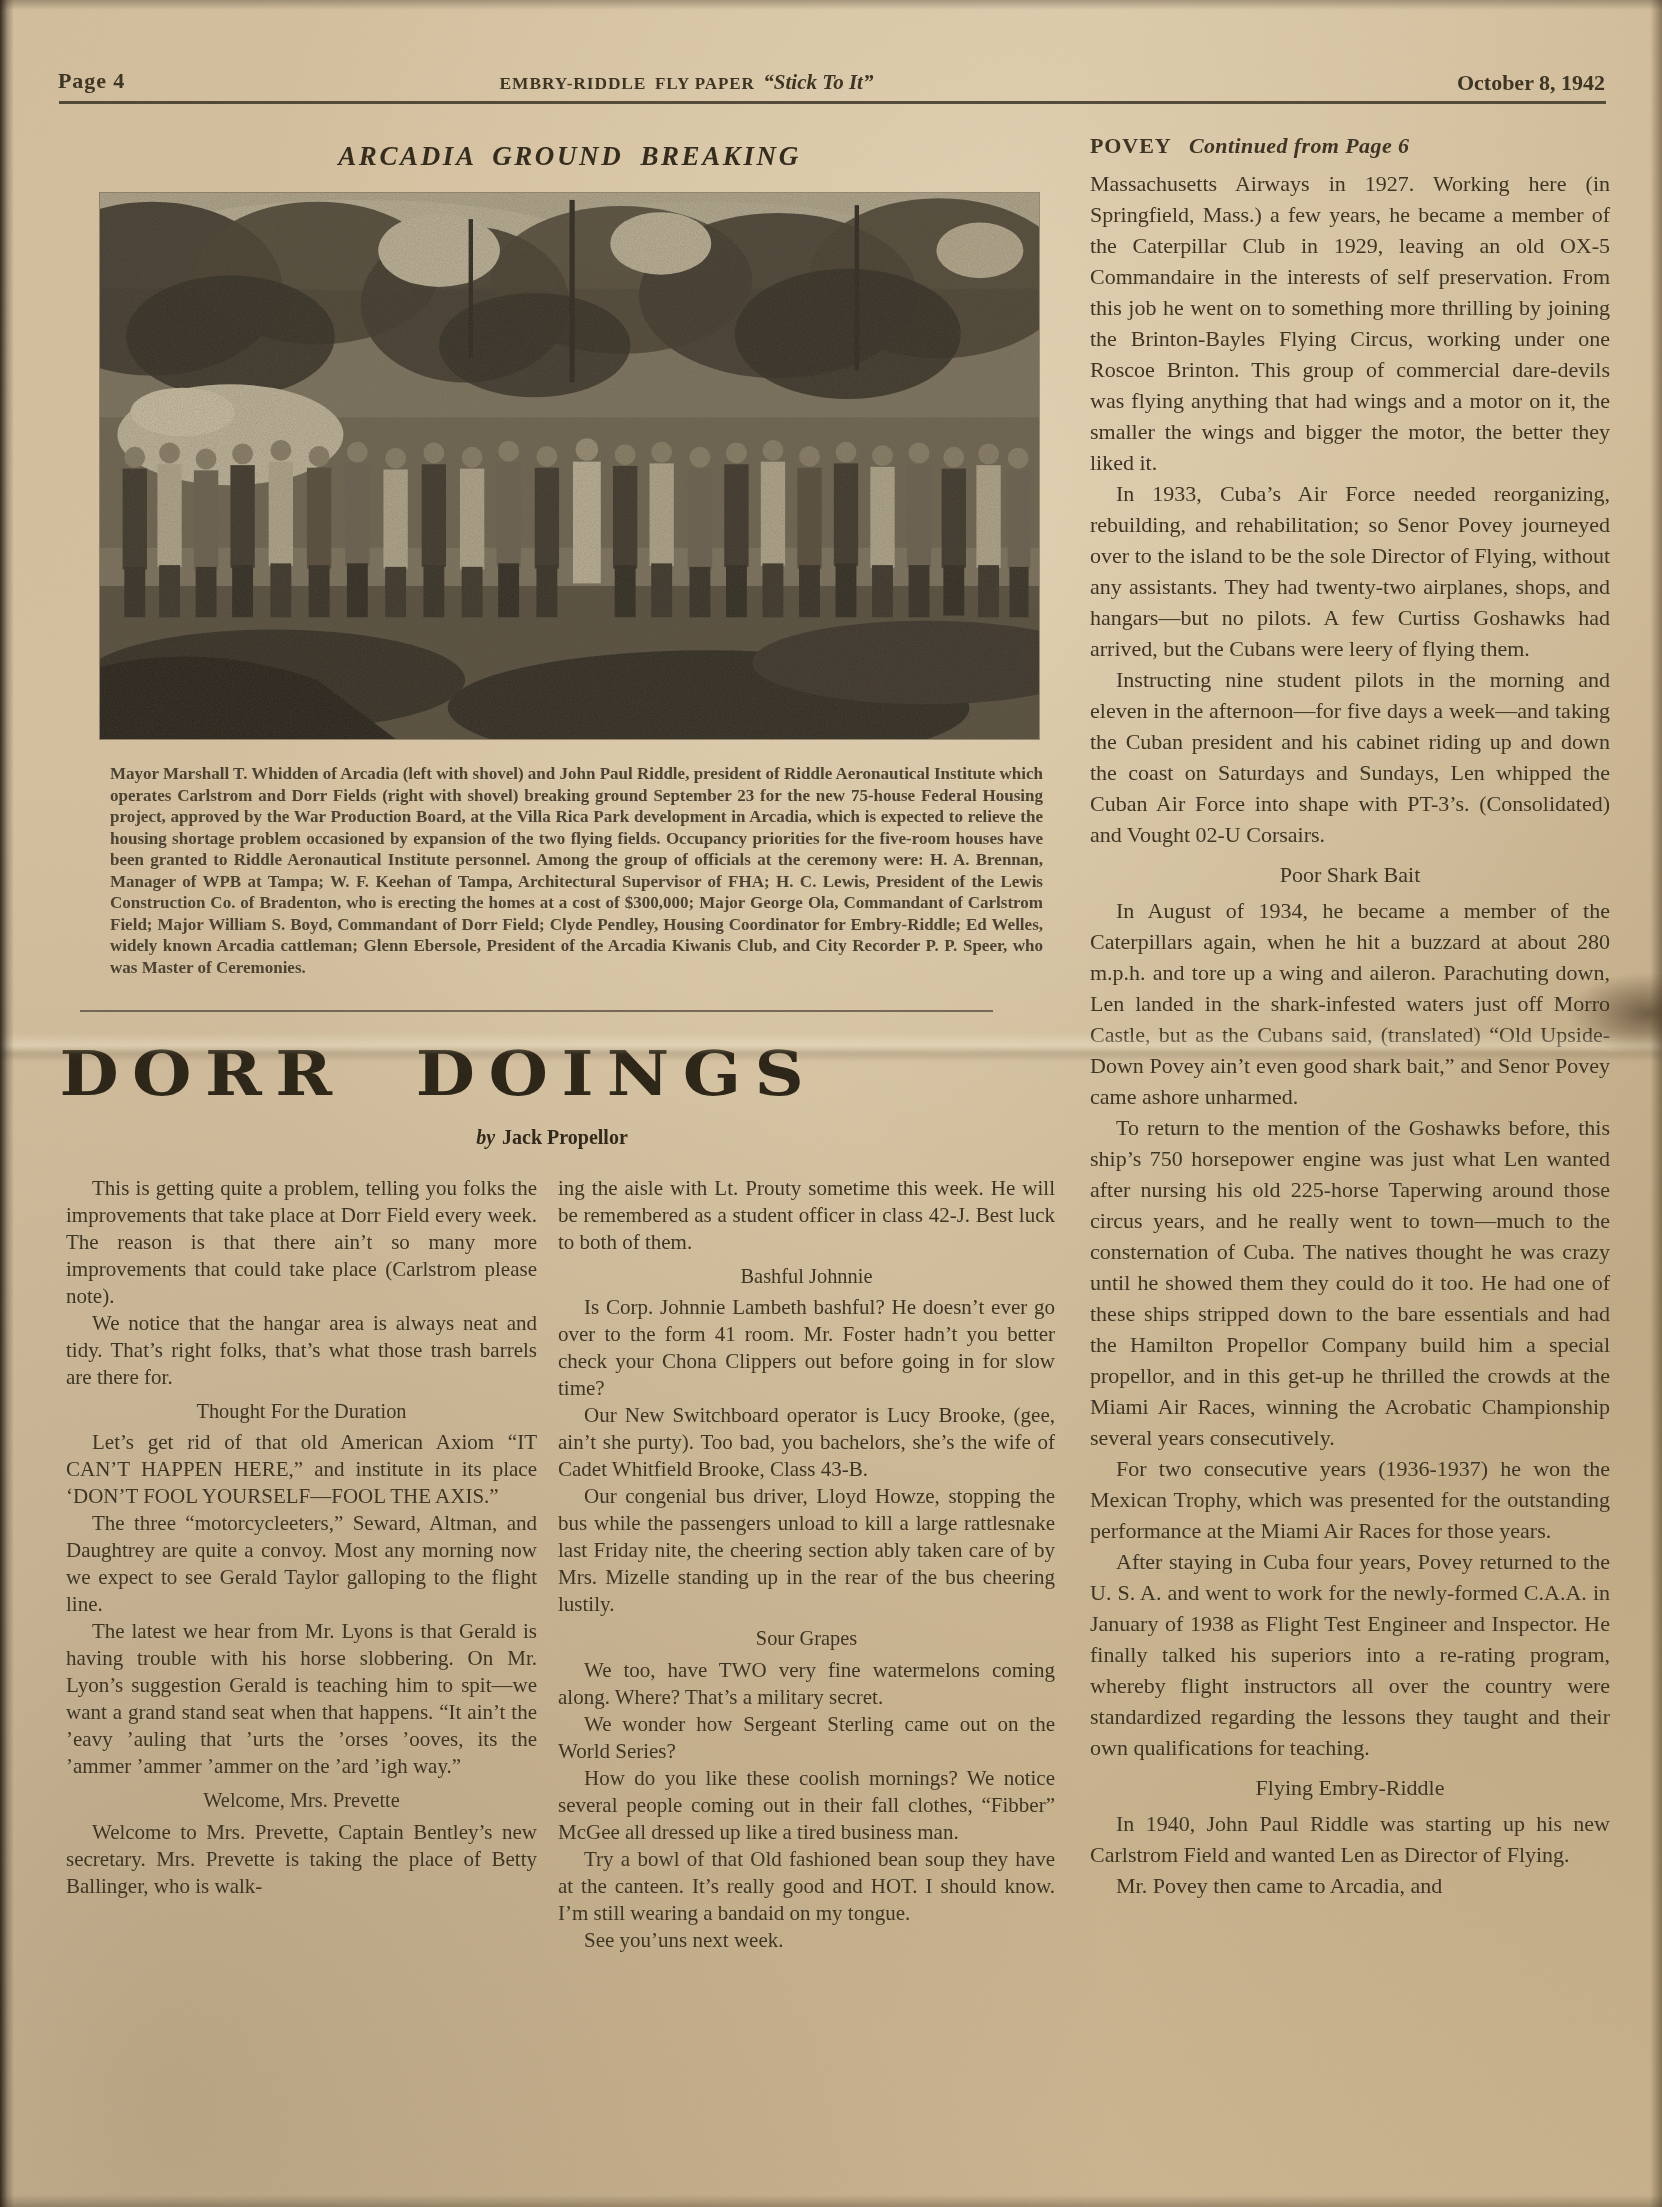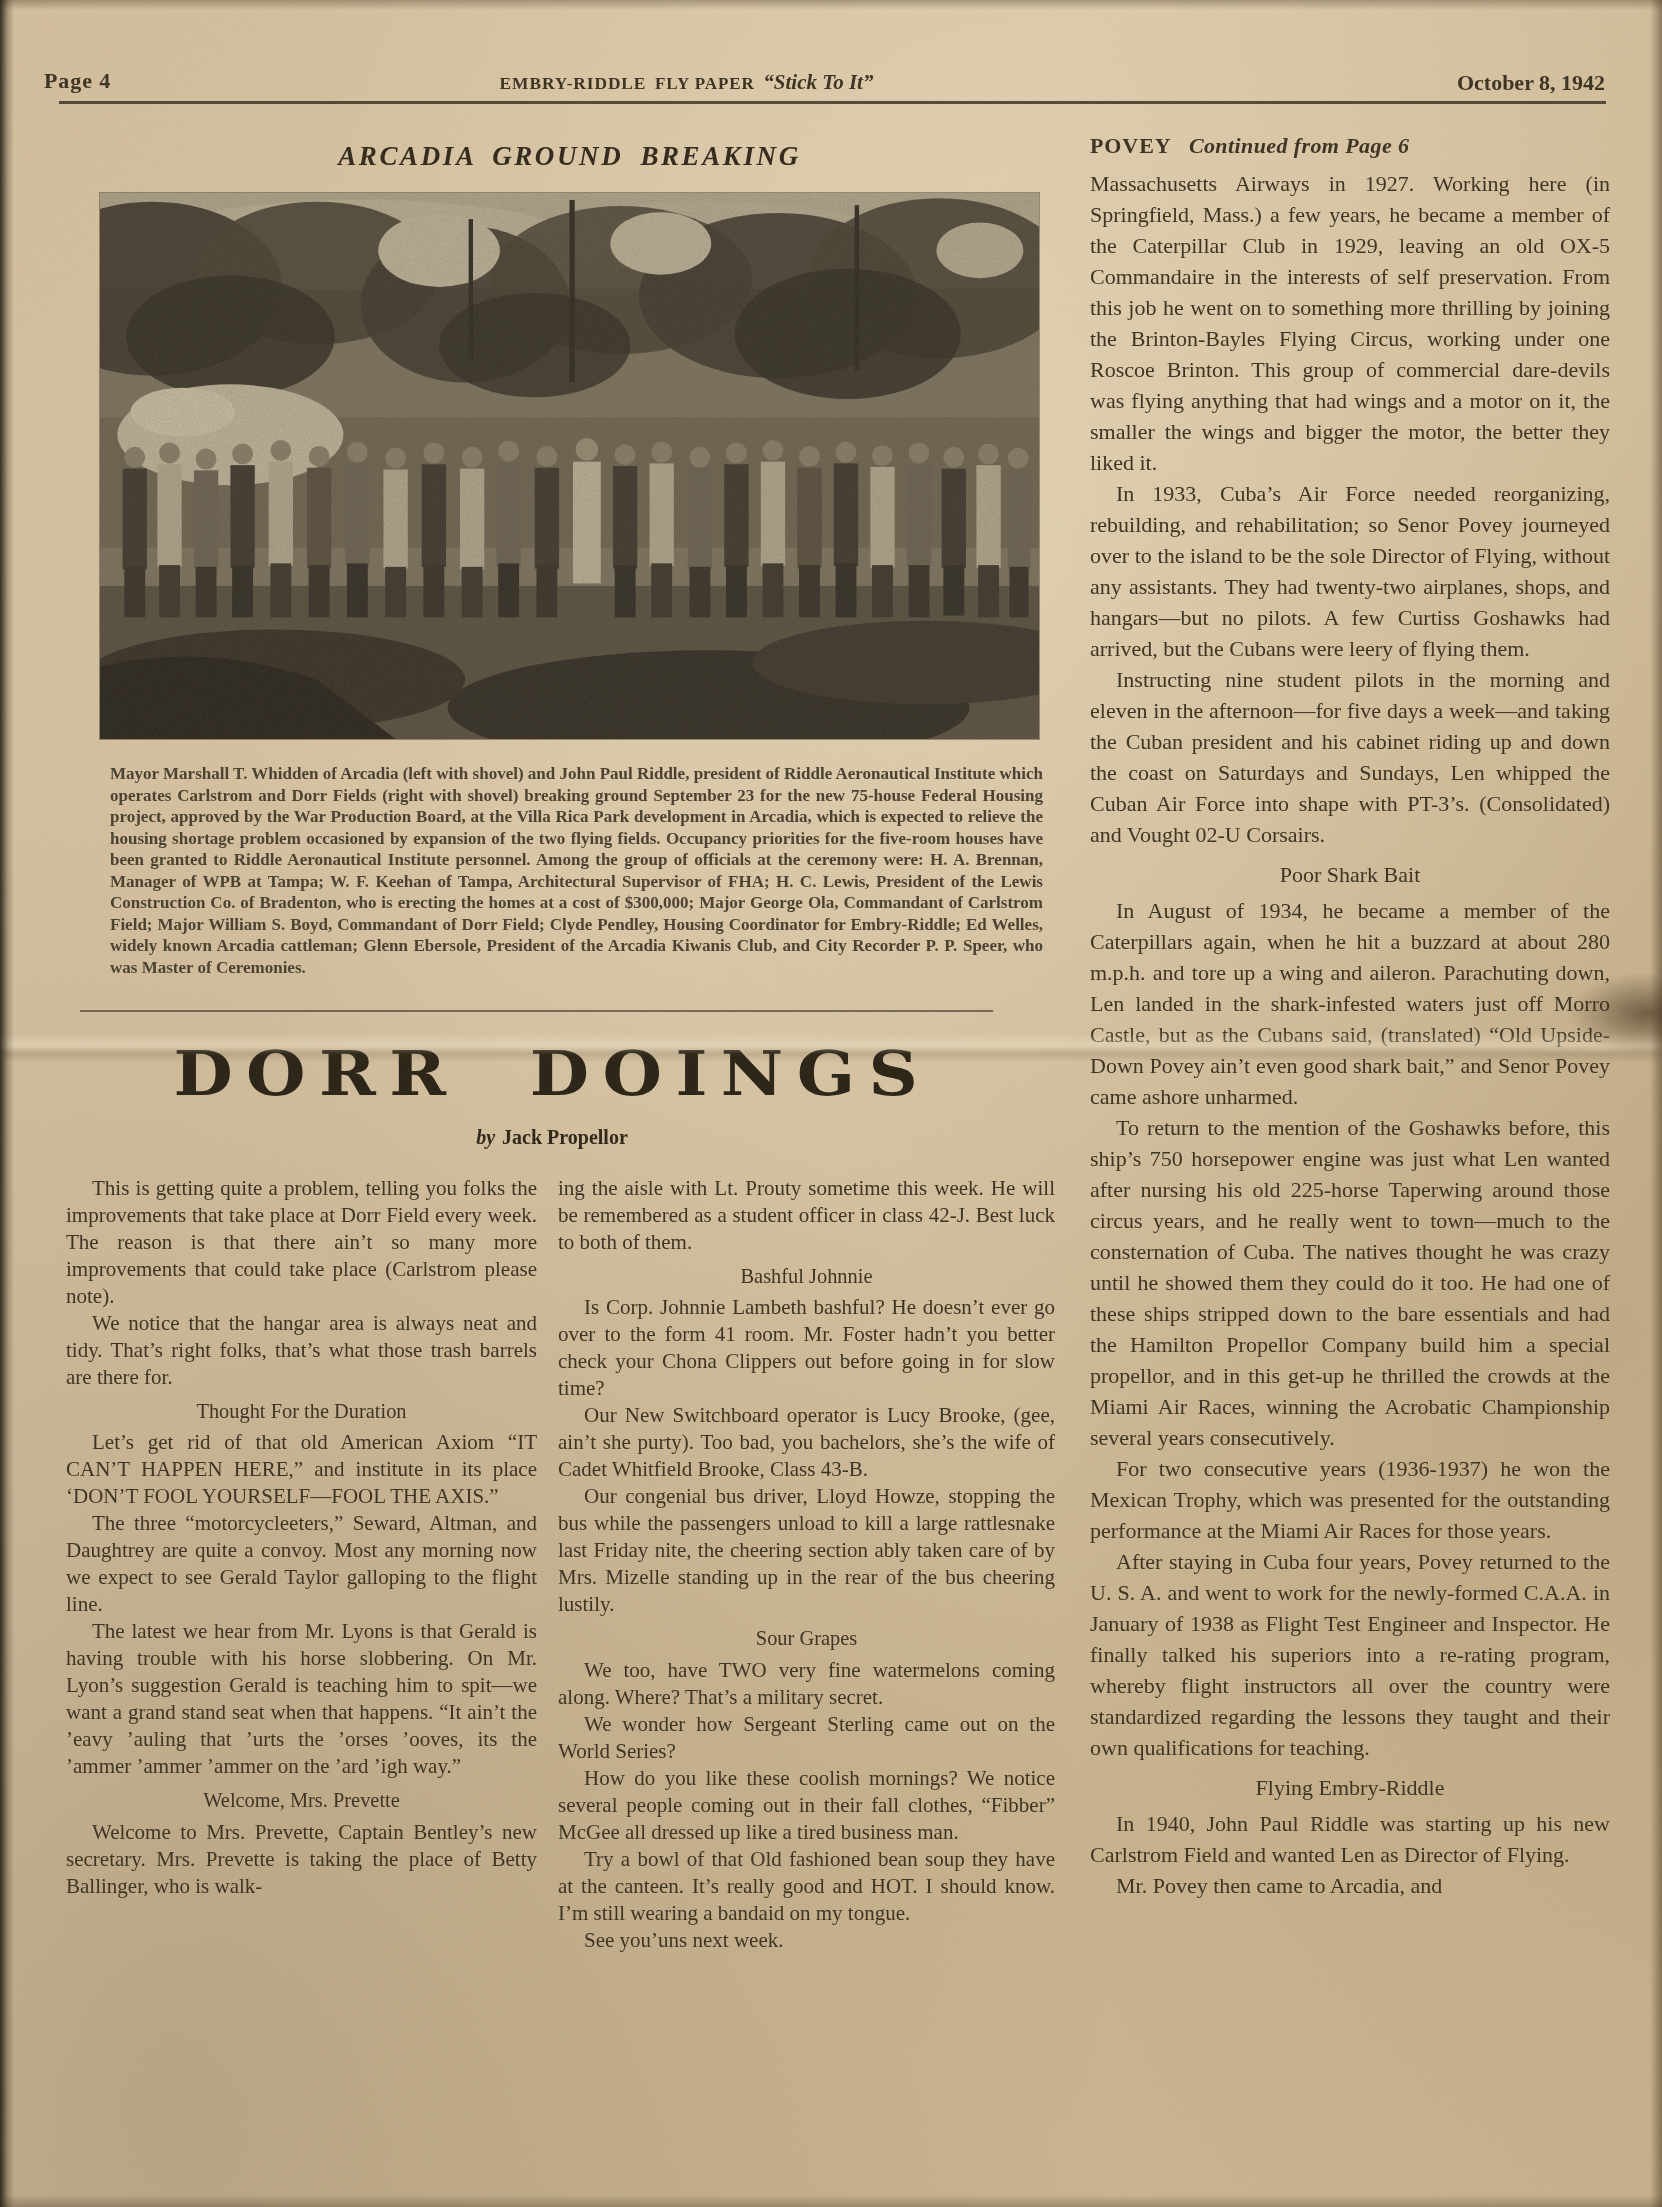--- a/index.html
+++ b/index.html
@@ -20,41 +20,41 @@
   .edge-top{position:absolute;left:0;top:0;width:100%;height:10.4px;
     background:linear-gradient(180deg,rgba(40,29,14,0.30),rgba(40,29,14,0));}
   .edge-bottom{position:absolute;left:0;bottom:0;width:100%;height:12px;
     background:linear-gradient(0deg,rgba(40,29,14,0.28),rgba(40,29,14,0));}
   .crease{position:absolute;left:0;top:1032px;width:100%;height:29.5px;filter:blur(0.9px);
     background:linear-gradient(180deg,rgba(90,70,45,0) 0%,rgba(248,238,212,0.38) 45%,rgba(70,54,33,0.16) 72%,rgba(70,54,33,0) 100%);}
   .smudge{position:absolute;right:0;top:972px;width:96px;height:83px;
     background:radial-gradient(ellipse at 85% 50%,rgba(58,40,21,0.62),rgba(58,40,21,0) 70%);}
 
   
-  .pageno{position:absolute;left:44px;top:68px;font-size:22px;font-weight:bold;letter-spacing:0.9px;}
+  .pageno{position:absolute;left:58px;top:68px;font-size:22px;font-weight:bold;letter-spacing:0.9px;}
   .masthead{position:absolute;left:365px;top:70px;width:643px;text-align:center;white-space:nowrap;}
   .masthead .pre{font-size:17.4px;font-weight:bold;letter-spacing:0.9px;}
   .masthead .main{font-size:17px;font-weight:bold;letter-spacing:0.9px;margin:0 5.2px;}
   .masthead .slogan{font-size:21px;font-weight:bold;font-style:italic;}
   .dateline{position:absolute;right:57px;top:70px;font-size:22px;font-weight:bold;}
   .rule-top{position:absolute;left:59px;top:101px;width:1547px;height:2.6px;background:#3a3122;opacity:.85;}
 
   
   .arcadia-headline{position:absolute;left:100px;top:141px;width:939px;text-align:center;
     font-size:27px;font-weight:bold;font-style:italic;letter-spacing:2.6px;word-spacing:7.8px;color:#32291a;}
   .photo{position:absolute;left:100px;top:193px;width:939px;height:546px;background:#6f6552;
     outline:0.9px solid rgba(40,30,20,0.4);}
   .photo svg{display:block;width:100%;height:100%;}
   .caption{position:absolute;left:110px;top:746px;width:933px;
     font-family:Liberation Serif, serif;font-weight:bold;
     font-size:17px;line-height:21.5px;text-align:justify;color:#49402f;}
   .rule-mid{position:absolute;left:80px;top:1010px;width:913px;height:1.7px;background:#4a4030;opacity:.7;}
 
   
-  .dorr-headline{position:absolute;left:100px;top:1038px;width:904px;text-align:center;
+  .dorr-headline{position:absolute;left:100px;top:1038px;width:904px;
     font-family:"DejaVu Serif","Liberation Serif",serif;color:#2a2315;}
   .dorr-headline .hl{display:inline-block;transform:scaleX(1.12);transform-origin:center;
     font-size:61px;font-weight:bold;letter-spacing:12px;word-spacing:29.5px;white-space:nowrap;}
   .byline{position:absolute;left:100px;top:1126px;width:904px;text-align:center;font-size:20px;font-weight:bold;color:#2e2617;}
   .byline .by{font-style:italic;margin-right:7px;}
 
   .colbody p{margin:0;text-indent:26px;}
   .colbody p.noindent{text-indent:0;}
   .colbody .subhead{text-align:center;font-weight:normal;}
   .dorr-col{position:absolute;top:1175px;font-size:21px;line-height:27px;text-align:justify;}

